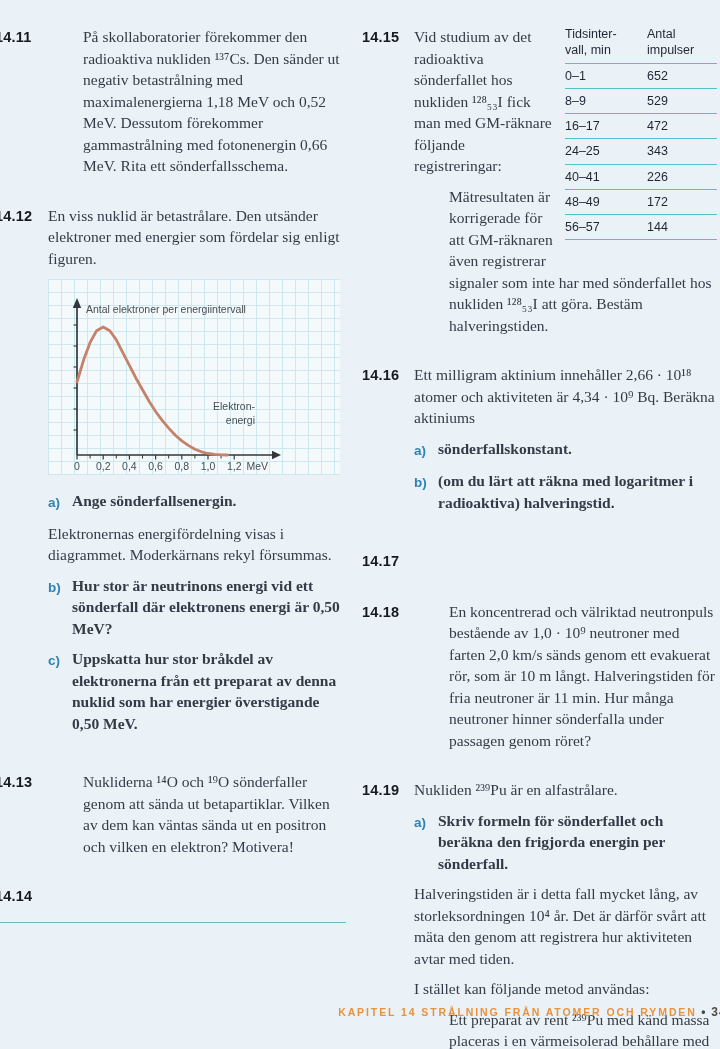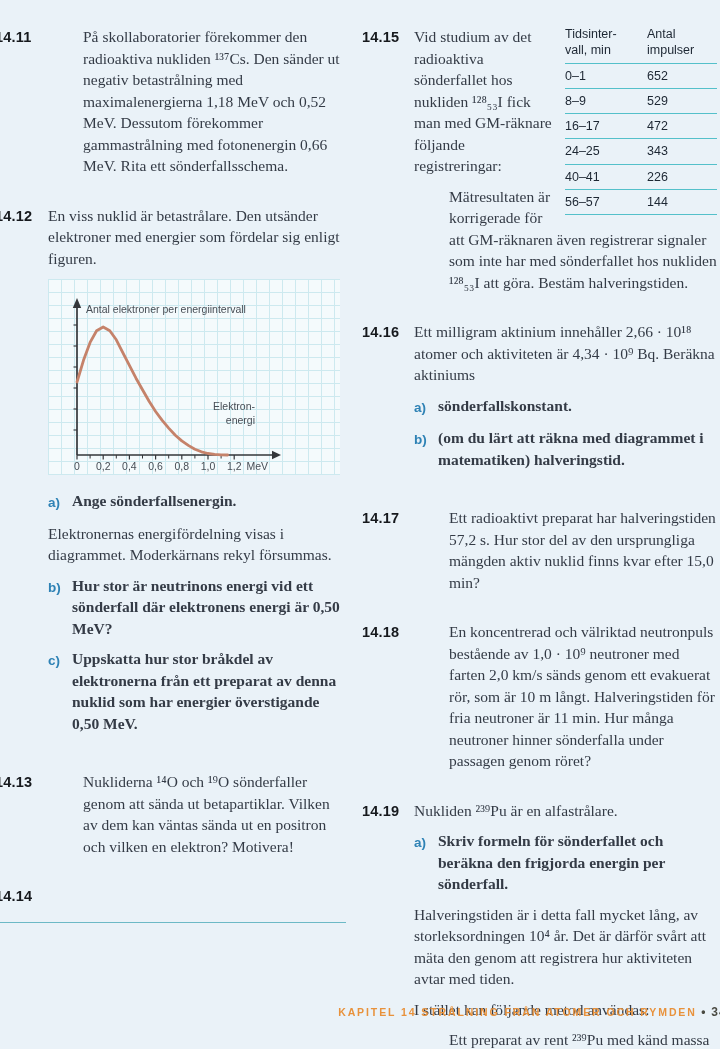--- a/index.html
+++ b/index.html
@@ -204,49 +204,50 @@
               </div>
               <div class="trow">
                 <div class="tcell">24–25</div>
                 <div class="tcell num">343</div>
               </div>
               <div class="trow">
                 <div class="tcell">40–41</div>
                 <div class="tcell num">226</div>
               </div>
               <div class="trow">
+                <div class="tcell">48–49</div>
+                <div class="tcell num">172</div>
+              </div>
+              <div class="trow">
                 <div class="tcell">56–57</div>
                 <div class="tcell num">144</div>
               </div>
             </div>
           <p>Vid studium av det radioaktiva sönderfallet hos nukliden ¹²⁸₅₃I fick man med GM-räknare följande registreringar:</p>
           <p>Mätresultaten är korrigerade för att GM-räknaren även registrerar signaler som inte har med sönderfallet hos nukliden ¹²⁸₅₃I att göra. Bestäm halveringstiden.</p>
         </div>
       </div>
 
       <div class="problem">
         <div class="pnum">14.16</div>
         <div class="pbody">
           <p>Ett milligram aktinium innehåller 2,66 · 10¹⁸ atomer och aktiviteten är 4,34 · 10⁹ Bq. Beräkna aktiniums</p>
           <div class="part">
             <div class="part-label">a)</div>
             <div class="part-text">sönderfallskonstant.</div>
           </div>
           <div class="part">
             <div class="part-label">b)</div>
-            <div class="part-text">(om du lärt att räkna med diagrammet i matematiken) halveringstid.</div>
+            <div class="part-text">(om du lärt att räkna med logaritmer i radioaktiva) halveringstid.</div>
           </div>
         </div>
       </div>
 
       <div class="problem">
         <div class="pnum">14.17</div>
-        <div class="pbody">
-          <p>Ett radioaktivt preparat har halveringstiden 57,2 s. Hur stor del av den ursprungliga mängden aktiv nuklid finns kvar efter 15,0 min?</p>
-        </div>
       </div>
 
       <div class="problem">
         <div class="pnum">14.18</div>
         <div class="pbody">
           <p>En koncentrerad och välriktad neutronpuls bestående av 1,0 · 10⁹ neutroner med farten 2,0 km/s sänds genom ett evakuerat rör, som är 10 m långt. Halveringstiden för fria neutroner är 11 min. Hur många neutroner hinner sönderfalla under passagen genom röret?</p>
         </div>
       </div>
 
       <div class="problem">

